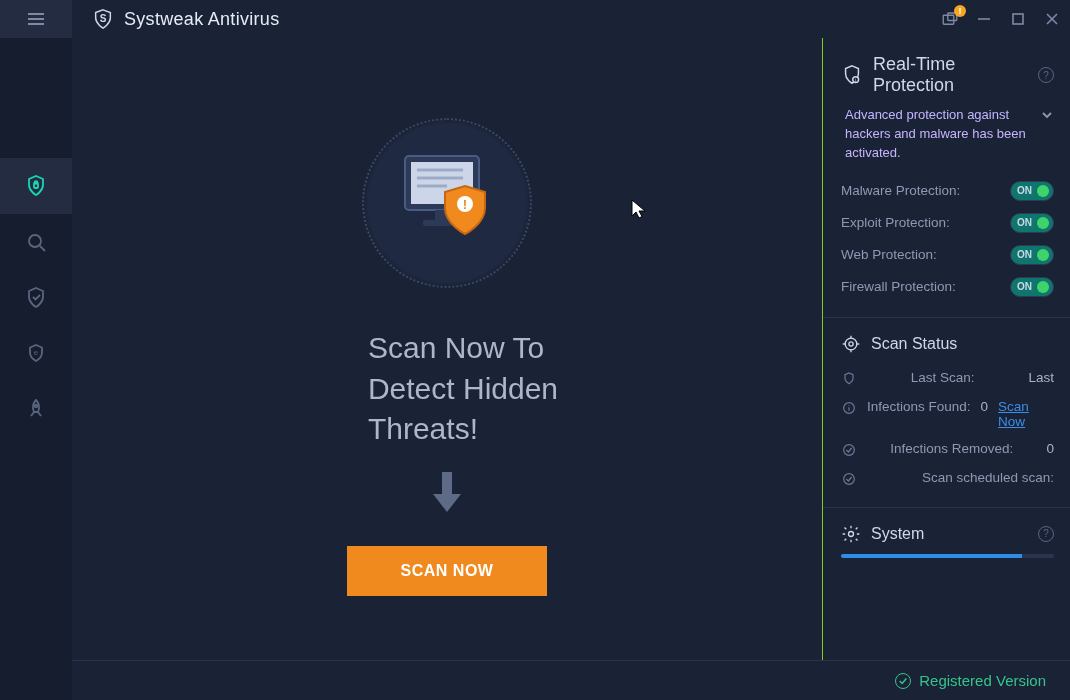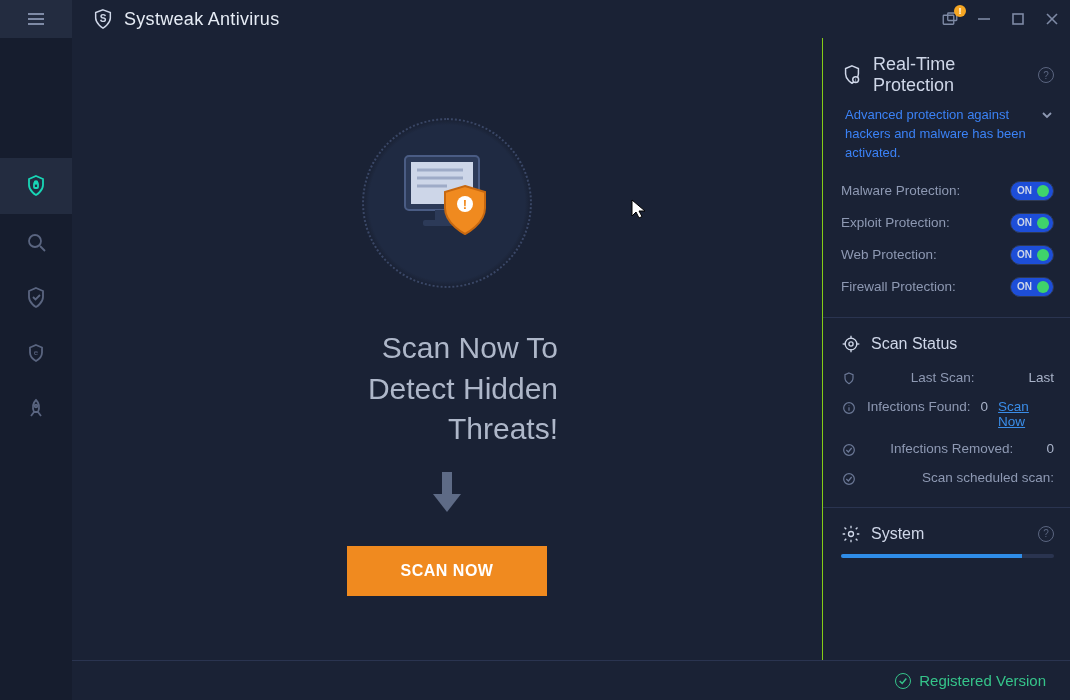--- a/index.html
+++ b/index.html
@@ -46,42 +46,42 @@
   .illus-ring {
     width:190px; height:190px; border-radius:50%;
     background: radial-gradient(circle, #1f2a42 58%, transparent 62%);
     display:flex; align-items:center; justify-content:center; position:relative;
   }
   .illus-ring::before{
     content:""; position:absolute; inset:10px; border-radius:50%;
     border:2px dotted #3a4766;
   }
   .monitor { position:relative; }
-  .headline { margin-top:30px; color:#aeb7c9; font-size:30px; font-weight:400; text-align:right; line-height:1.35;margin-left:32px; }
+  .headline { margin-top:30px; color:#aeb7c9; font-size:30px; font-weight:400; text-align:left; line-height:1.35;margin-left:32px; }
   .arrow-down { margin-top:20px; color:#5e6b86; }
   .scan-btn {
     margin-top:28px; background:#f08a1f; color:#fff; border:none;
     width: 200px; height: 50px; font-size:16px; font-weight:600; letter-spacing:.5px;
     cursor:pointer;
   }
 
   .right {
     width: 248px; border-left:1px solid #84cc16; display:flex; flex-direction:column;
     padding: 0 0 0 0; overflow:hidden;
   }
   .panel { padding: 16px 16px 14px 18px; border-bottom:1px solid #2a3450; }
   .panel.no-border{ border-bottom:none; }
   .panel-head { display:flex; align-items:center; gap:10px; color:#cfd7e8; margin-bottom:10px; }
   .panel-title { font-size:18px; font-weight:400; flex:1; }
   .help-circ { width:16px; height:16px; border:1px solid #5a6580; border-radius:50%; color:#5a6580; font-size:10px; display:flex; align-items:center; justify-content:center; cursor:pointer; }
-  .rtp-desc { color:#3b82f6; font-size:13px; line-height:1.45; display:flex; gap:8px; align-items:flex-start; margin-bottom:12px; padding-left:4px; }
+  .rtp-desc { color:#c4b5fd; font-size:13px; line-height:1.45; display:flex; gap:8px; align-items:flex-start; margin-bottom:12px; padding-left:4px; }
   .rtp-desc .chev { color:#8e99b3; cursor:pointer; margin-top:2px; }
   .toggle-row { display:flex; align-items:center; justify-content:space-between; color:#8e99b3; font-size:13.5px; padding:6px 0; }
   .toggle {
-    width:44px; height:20px; border-radius:10px; background:#1d4ed8; position:relative;
+    width:44px; height:20px; border-radius:10px; background:#0f766e; position:relative;
     display:flex; align-items:center; cursor:pointer; border:1px solid #2e3a55;
   }
   .toggle .lbl { color:#cfd7e8; font-size:10px; font-weight:600; position:absolute; left:6px; }
   .toggle .dot { width:12px; height:12px; border-radius:50%; background:#3fd36a; position:absolute; right:4px; }
   .detect-row { color:#8e99b3; font-size:13px; margin-top:10px; }
   .detect-row .num{ color:#e06040; }
 
   .status-row { display:flex; align-items:flex-start; gap:10px; color:#8e99b3; font-size:13.5px; padding:6px 0;justify-content:space-between; }
   .status-row .ico{ width:16px; height:16px; flex:none; color:#6b7896; margin-top:1px; }
   .status-row .lab{ white-space:nowrap; }

